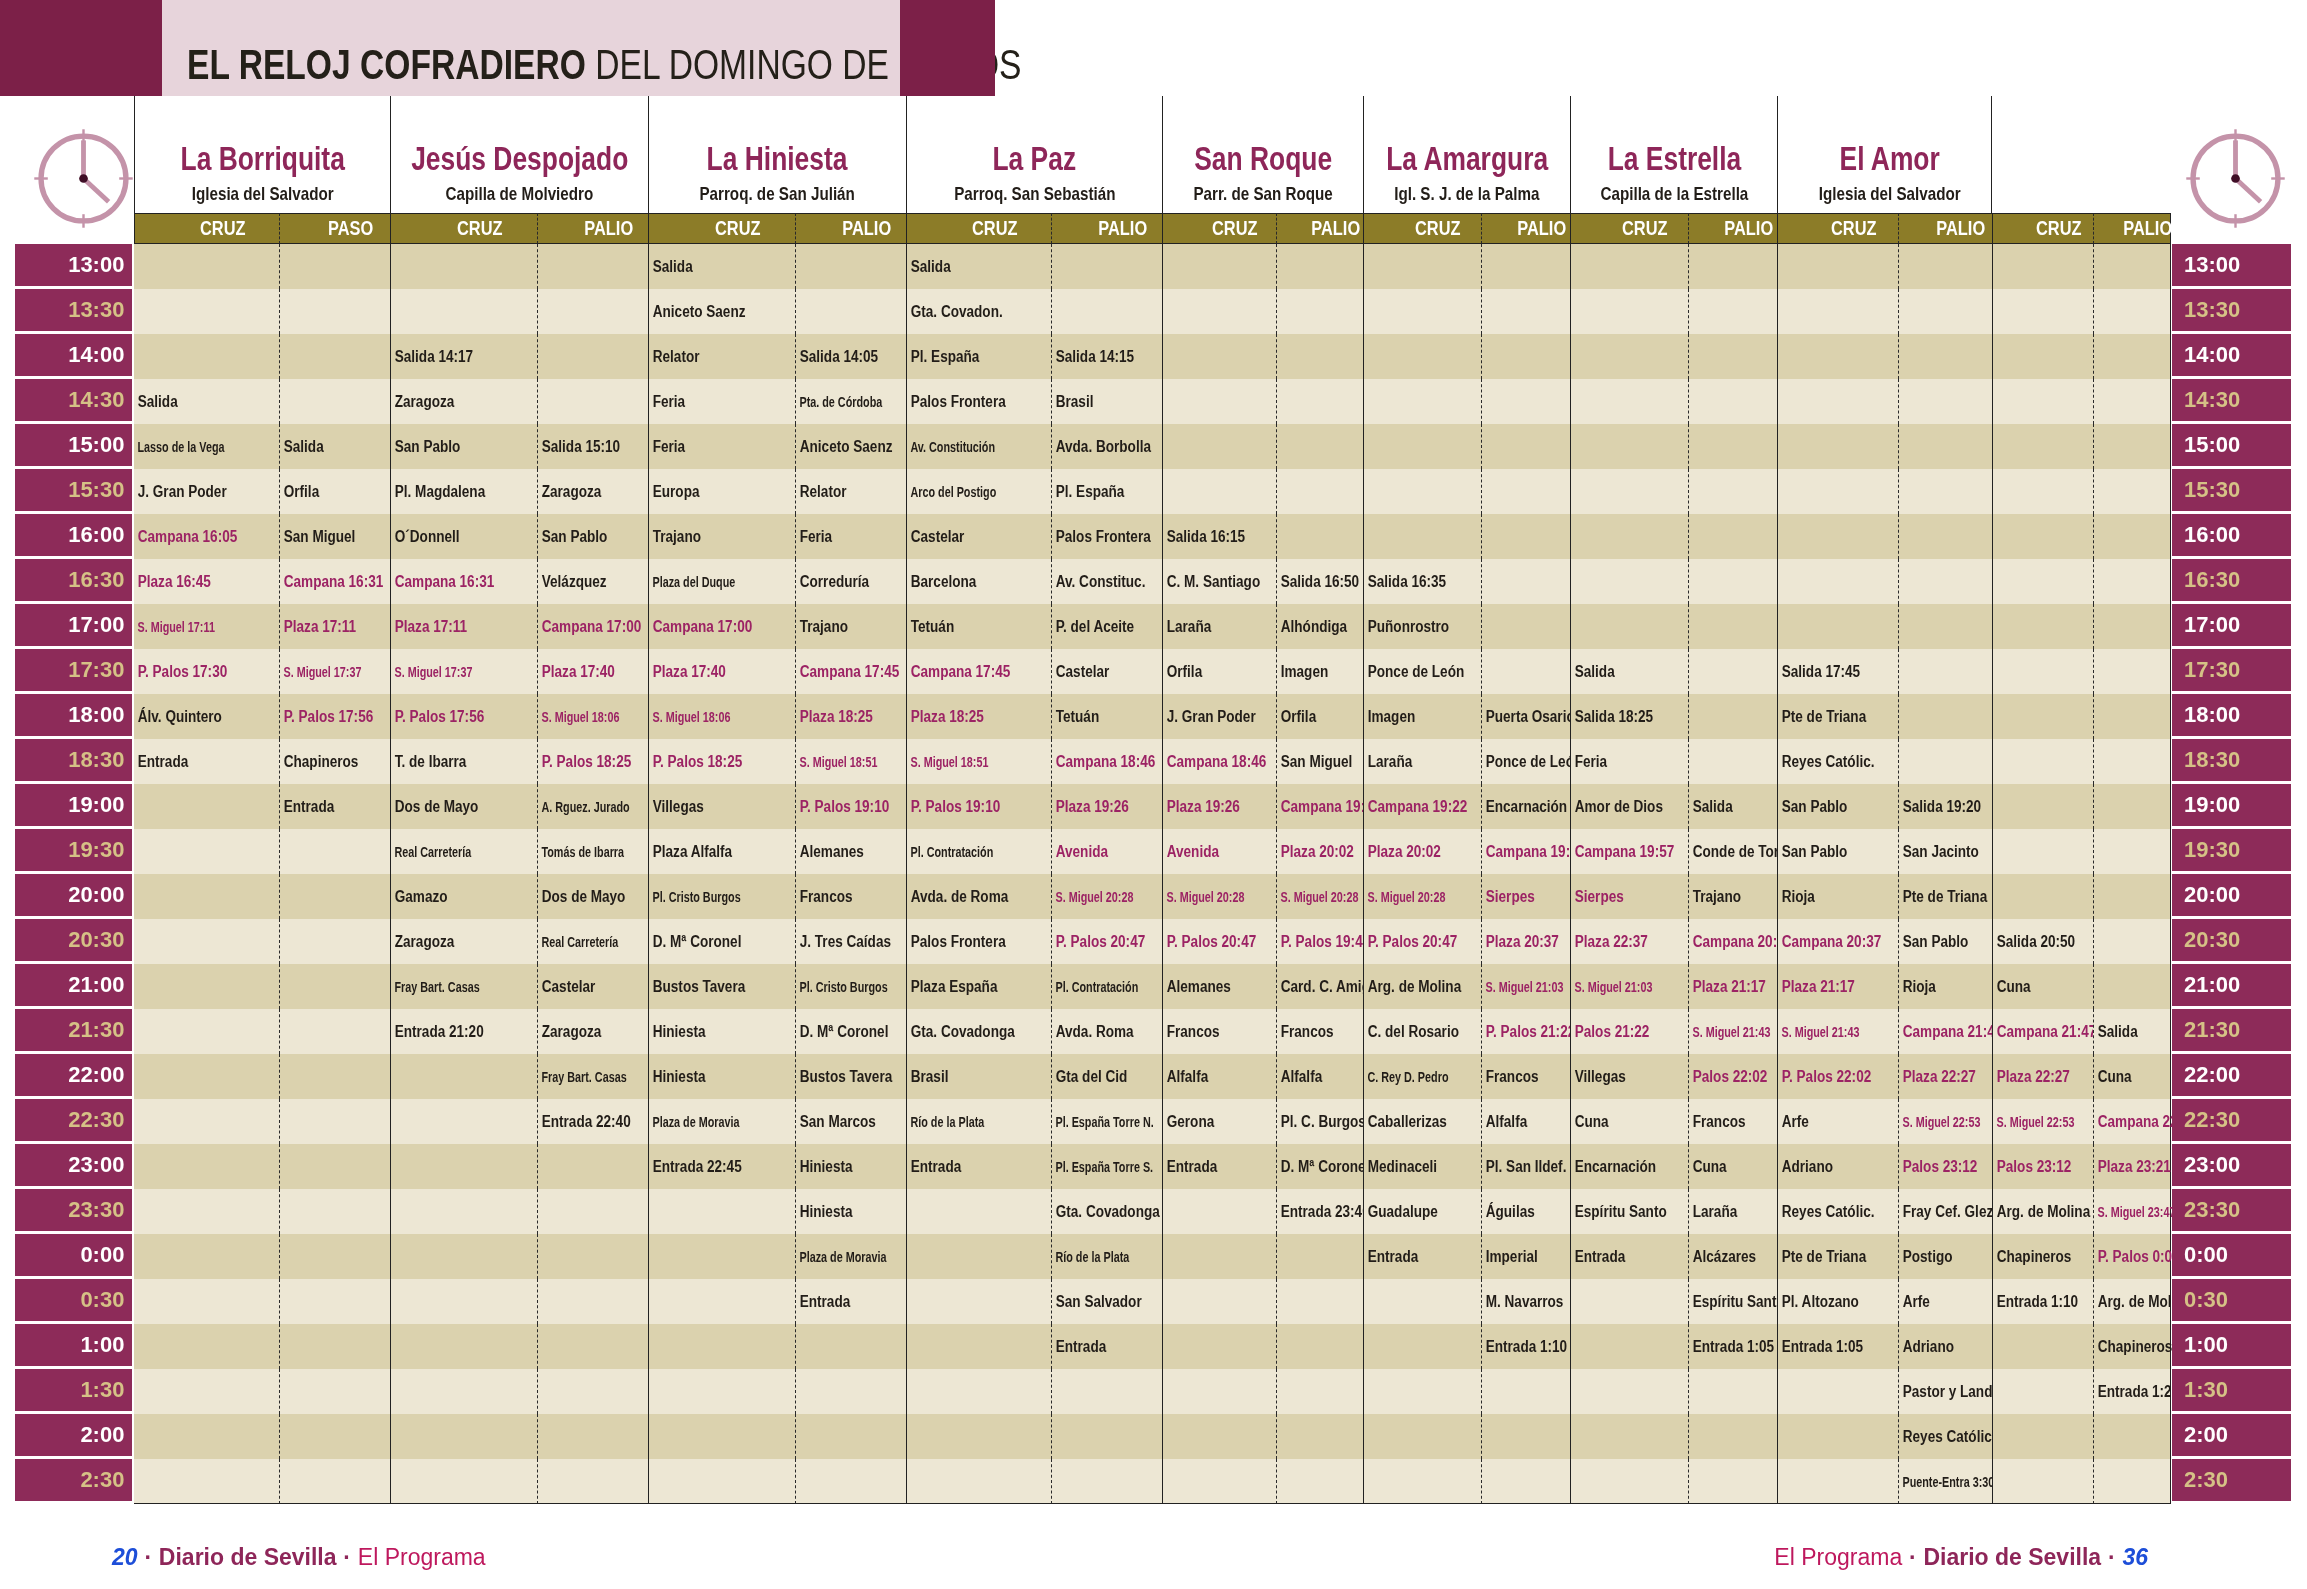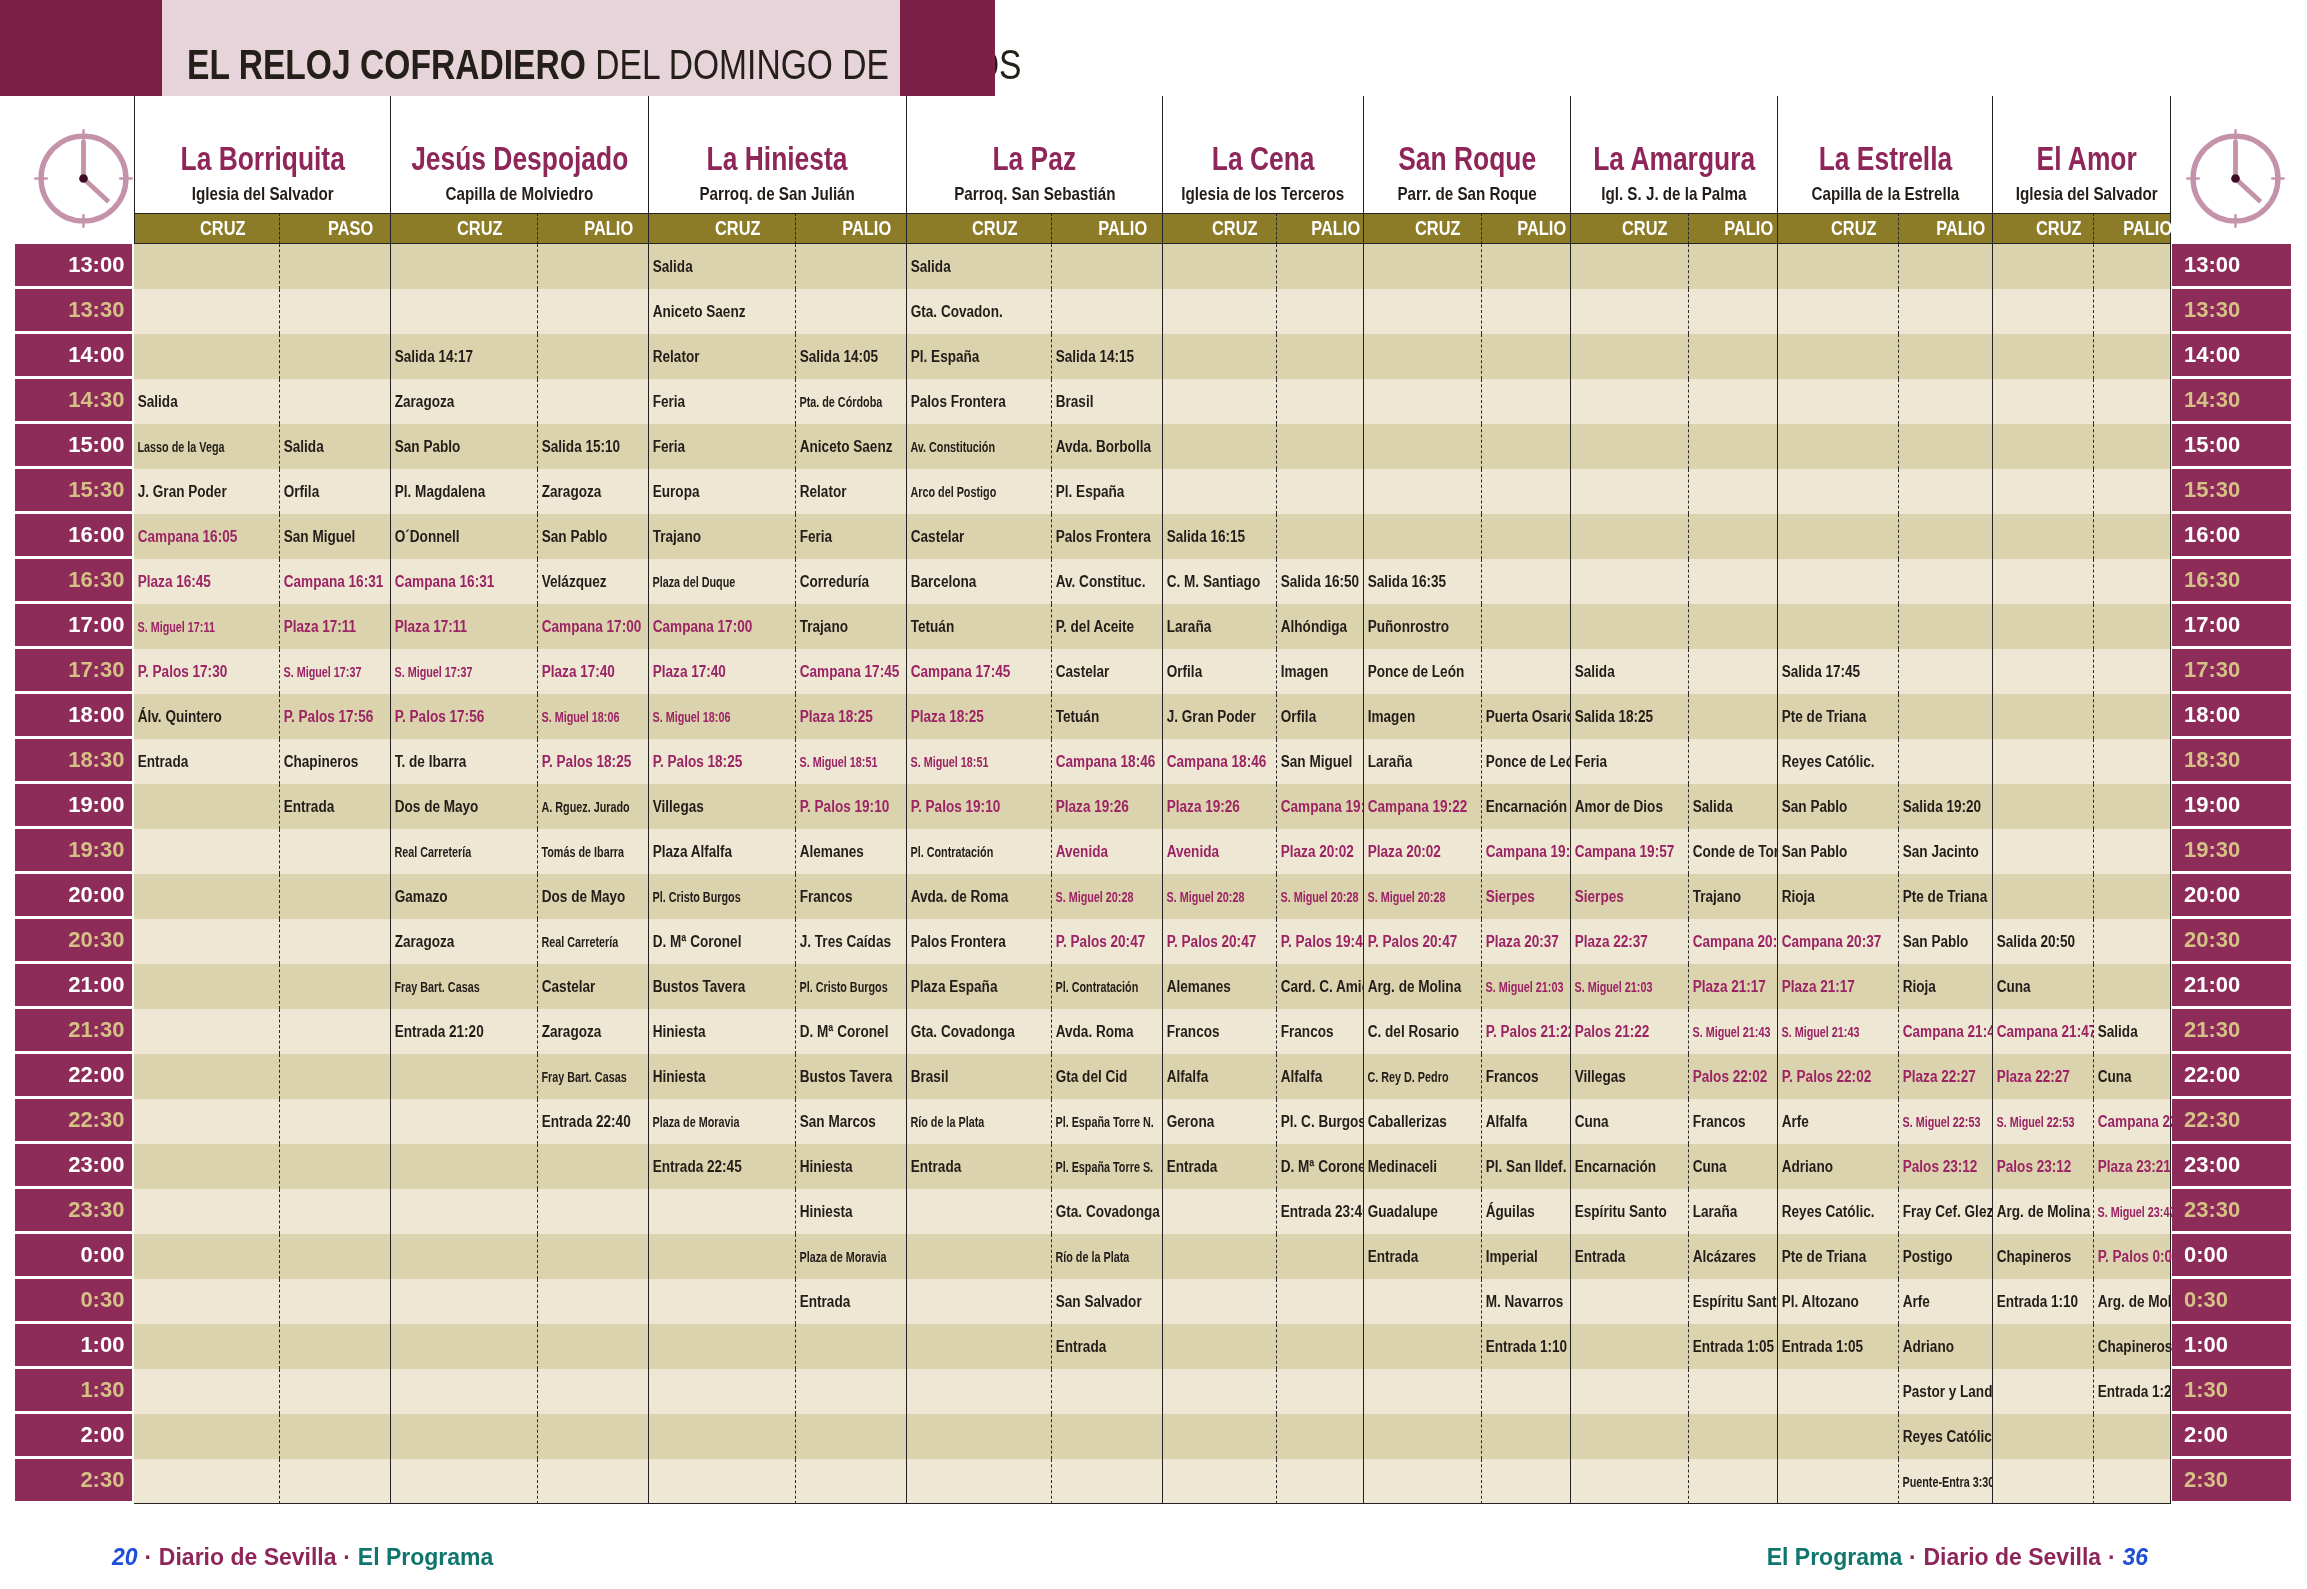--- a/index.html
+++ b/index.html
@@ -45,21 +45,21 @@
   .dc span.red{color:var(--red);}
   
   .clock{position:absolute;top:123px;}
   #clockL{left:27.5px;} #clockR{left:2180px;}
   
   .foot{position:absolute;top:1544px;font-size:23px;white-space:nowrap;}
   #ftl{left:112px;} #ftr{right:159px;}
   .pg{color:#1d4ed8;font-weight:700;font-style:italic;}
   .dot{color:var(--hm);font-weight:700;padding:0 6.8px;}
   .brand{color:var(--hm);font-weight:700;}
-  .lbl{color:#0f766e;font-weight:700;}
+  .lbl{color:#be185d;font-weight:400;}
 </style>
 </head>
 <body>
 
 <div class="abs" id="corner"></div>
 <div class="abs" id="band">
   <div id="band-title"><span class="bld">EL RELOJ COFRADIERO</span><span class="reg"> DEL DOMINGO DE RAMOS</span></div>
   <div id="band-end"></div>
 </div>
 
@@ -96,24 +96,20 @@
     </div>
     <div class="hgroup">
       <div class="gname">La Hiniesta</div>
       <div class="gchurch">Parroq. de San Julián</div>
     </div>
     <div class="hgroup">
       <div class="gname">La Paz</div>
       <div class="gchurch">Parroq. San Sebastián</div>
     </div>
     <div class="hgroup">
-      <div class="gname">La Cena</div>
-      <div class="gchurch">Iglesia de los Terceros</div>
-    </div>
-    <div class="hgroup">
       <div class="gname">San Roque</div>
       <div class="gchurch">Parr. de San Roque</div>
     </div>
     <div class="hgroup">
       <div class="gname">La Amargura</div>
       <div class="gchurch">Igl. S. J. de la Palma</div>
     </div>
     <div class="hgroup">
       <div class="gname">La Estrella</div>
       <div class="gchurch">Capilla de la Estrella</div>

